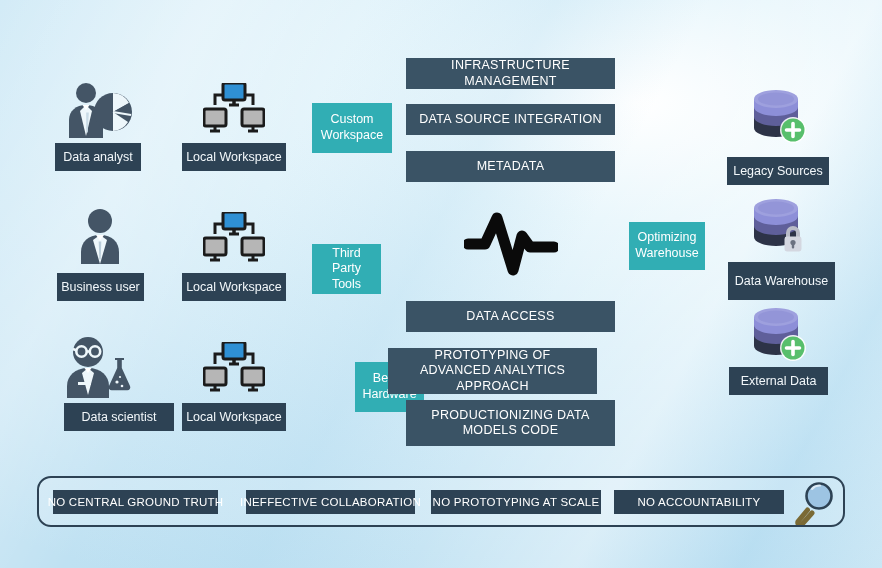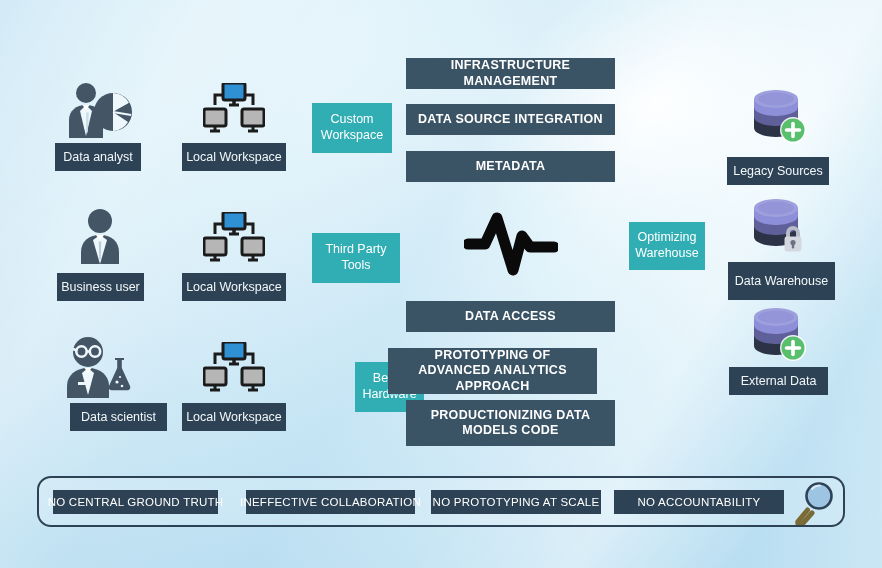--- a/index.html
+++ b/index.html
@@ -51,21 +51,20 @@
     color: #ffffff;
     display: flex;
     align-items: center;
     justify-content: center;
     text-align: center;
     letter-spacing: 0.3px;
     line-height: 1.22;
     font-size: 12.5px;
     box-sizing: border-box;
     padding: 2px 6px;
-    font-weight: bold;
   }
   .teal-box {
     position: absolute;
     background: #31aeb4;
     color: #ffffff;
     display: flex;
     align-items: center;
     justify-content: center;
     text-align: center;
     line-height: 1.25;
@@ -181,21 +180,21 @@
       <path d="M26.5 32 h7 l-3.5 5z" fill="#ffffff"></path>
       <path d="M20 46 h13 v3 h-13z" fill="#eef7fb"></path>
       <g transform="translate(50,22)">
         <path d="M7 0 h9 v2 h-2.2 v8 L22 28 a3 3 0 0 1 -2.7 4.3 H3.7 A3 3 0 0 1 1 28 L9.2 10 V2 H7z" fill="#445566"></path>
         <circle cx="9" cy="24" r="1.6" fill="#eef7fb"></circle>
         <circle cx="14" cy="28" r="1.3" fill="#eef7fb"></circle>
         <circle cx="12" cy="19" r="1.1" fill="#eef7fb"></circle>
       </g>
     </svg>
   </div>
-  <div class="pill" style="left:70px; top:403px; width:97px; height:22px;">Data scientist</div>
+  <div class="pill" style="left:64px; top:403px; width:110px; height:22px;">Data scientist</div>
 
   <div class="icon-wrap" style="left:203px; top:83px;">
     <svg width="62" height="58" viewBox="0 0 62 58">
       <path d="M12 22 V12 H50 V22" fill="none" stroke="#1b1b1b" stroke-width="3"></path>
       <path d="M31 12 V22" fill="none" stroke="#1b1b1b" stroke-width="3"></path>
       <g>
         <rect x="20" y="0" width="22" height="17" rx="2" fill="#2f90d4" stroke="#1b1b1b" stroke-width="3"></rect>
         <path d="M31 17 v4 M26 22 h10" stroke="#1b1b1b" stroke-width="3" fill="none"></path>
       </g>
       <g>
@@ -232,21 +231,21 @@
       <path d="M31 17 v4 M26 22 h10" stroke="#1b1b1b" stroke-width="3" fill="none"></path>
       <rect x="1" y="26" width="22" height="17" rx="2" fill="#b6b6b6" stroke="#1b1b1b" stroke-width="3"></rect>
       <path d="M12 43 v4 M7 48 h10" stroke="#1b1b1b" stroke-width="3" fill="none"></path>
       <rect x="39" y="26" width="22" height="17" rx="2" fill="#b6b6b6" stroke="#1b1b1b" stroke-width="3"></rect>
       <path d="M50 43 v4 M45 48 h10" stroke="#1b1b1b" stroke-width="3" fill="none"></path>
     </svg>
   </div>
   <div class="pill" style="left:182px; top:403px; width:104px; height:22px;">Local Workspace</div>
 
   <div class="teal-box" style="left:312px; top:103px; width:80px; height:50px;">Custom<br>Workspace</div>
-  <div class="teal-box" style="left:312px; top:233px; width:88px; height:50px;">Third Party<br>Tools</div>
+  <div class="teal-box" style="left:312px; top:244px; width:69px; height:50px;">Third Party<br>Tools</div>
   <div class="teal-box" style="left:312px; top:362px; width:69px; height:50px;margin-left:43px;">Better<br>Hardware</div>
 
   <div class="dark-box" style="left:406px; top:58px; width:209px; height:31px;">INFRASTRUCTURE MANAGEMENT</div>
   <div class="dark-box" style="left:406px; top:104px; width:209px; height:31px;">DATA SOURCE INTEGRATION</div>
   <div class="dark-box" style="left:406px; top:151px; width:209px; height:31px;">METADATA</div>
 
   <div class="icon-wrap" style="left:464px; top:206px;">
     <svg width="94" height="72" viewBox="0 0 94 72">
       <path d="M4 38 H21 L33 12 L49 64 L58 30 L66 41 H90" fill="none" stroke="#0a0a0a" stroke-width="11" stroke-linecap="round" stroke-linejoin="round"></path>
     </svg>

